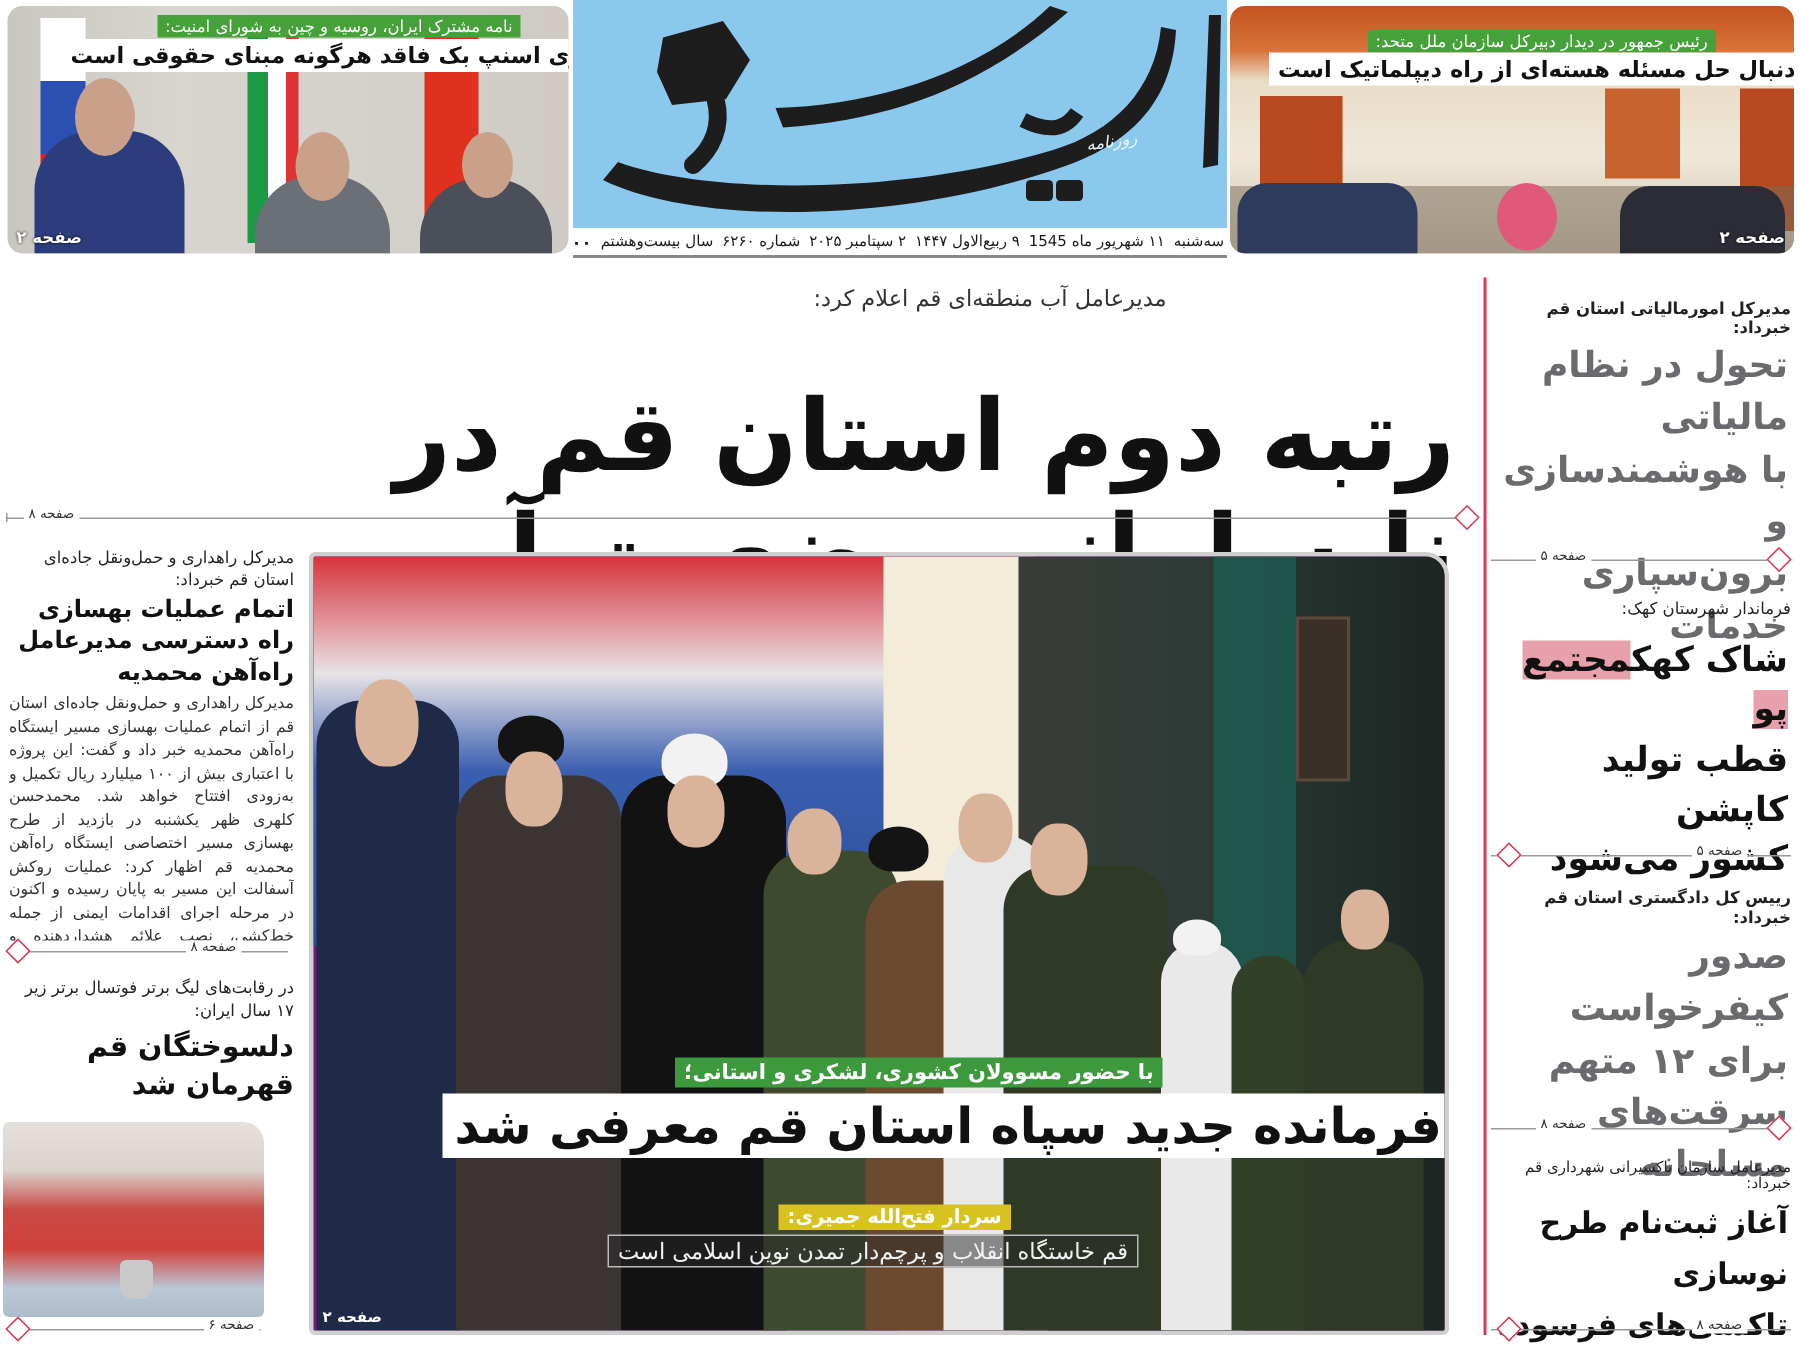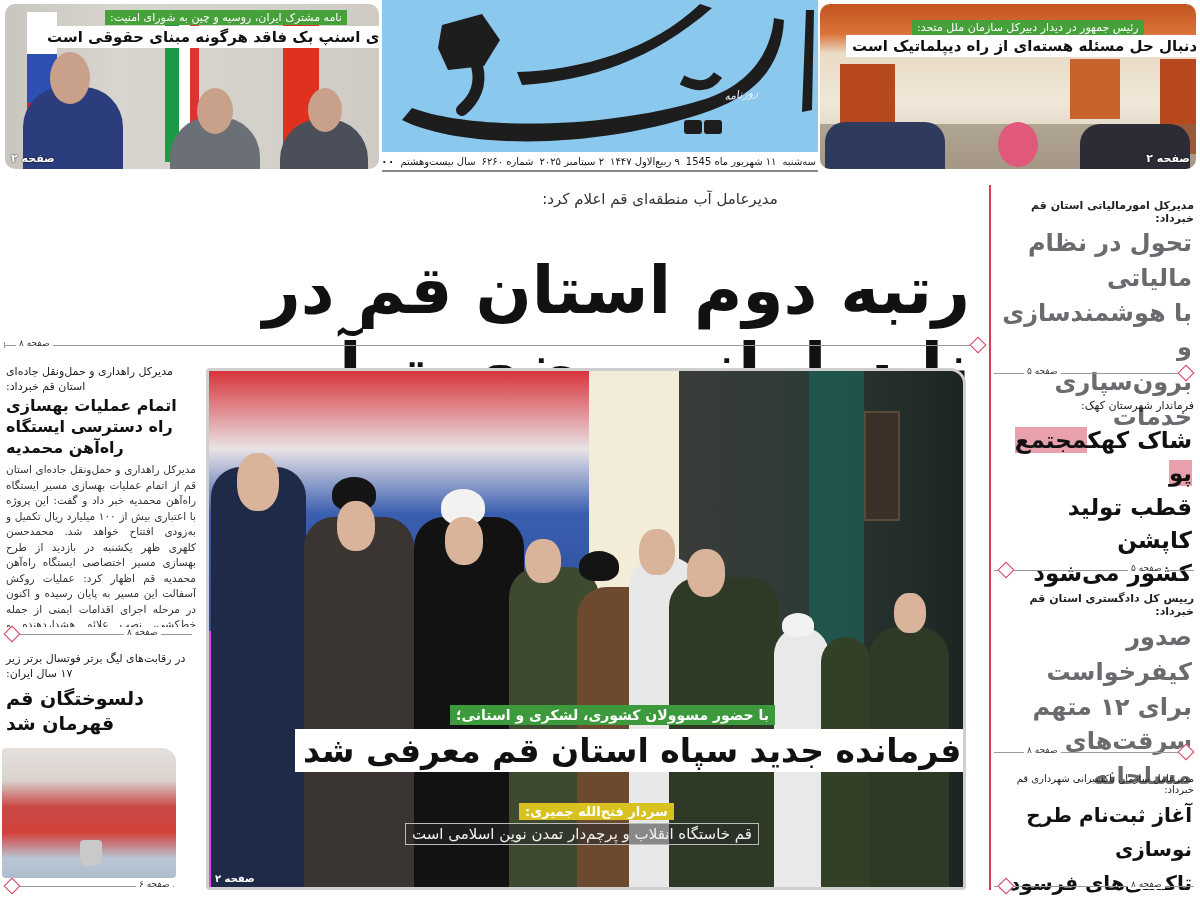--- a/index.html
+++ b/index.html
@@ -45,29 +45,29 @@
 
   
   #right-col-border { position: absolute; left: 989px; top: 185px; width: 2px; height: 705px; background: #d63a56; }
   .rc-kicker { position: absolute; right: 6px; width: 200px; text-align: right; direction: rtl; font-size: 11px; color: #222; font-weight: bold; }
   .rc-headline { position: absolute; right: 8px; width: 195px; text-align: right; direction: rtl; font-weight: bold; line-height: 1.45; }
   .rc-gray { color: #6b6b6f; font-size: 24px; }
   .rc-black { color: #111; font-size: 23px; text-align: right; }
   .hl-pink { background: #e8a0ad; }
 
   
-  .lc-kicker { position: absolute; left: 6px; width: 190px; text-align: left; direction: rtl; font-size: 11px; color: #222; line-height: 1.35; }
-  .lc-headline { position: absolute; left: 6px; width: 190px; text-align: left; direction: rtl; font-weight: bold; color: #111; line-height: 1.3; }
+  .lc-kicker { position: absolute; left: 6px; width: 190px; text-align: right; direction: rtl; font-size: 11px; color: #222; line-height: 1.35; }
+  .lc-headline { position: absolute; left: 6px; width: 190px; text-align: right; direction: rtl; font-weight: bold; color: #111; line-height: 1.3; }
   .lc-body { position: absolute; left: 6px; width: 190px; text-align: justify; direction: rtl; font-size: 10.5px; color: #333; line-height: 15.5px; }
   #sport-photo { position: absolute; left: 2px; top: 748px; width: 174px; height: 130px; border-radius: 4px 14px 4px 4px; overflow: hidden;
      background: linear-gradient(180deg, #e6e0dc 0%, #d9d2cd 25%, #c94a45 45%, #d2403a 65%, #b9c7d6 85%, #aebccb 100%); }
 
   
   #center-photo { position: absolute; left: 206px; top: 368px; width: 760px; height: 522px; border-radius: 4px 16px 4px 4px; overflow: hidden;
-     border: 3px solid #cfcfcf; background: #d946ef; }
+     border: 3px solid #cfcfcf; background: #701a75; }
   .banner-left { position: absolute; left: 0; top: 0; width: 470px; height: 260px;
      background: linear-gradient(180deg, #d8333b 0%, #e8e3e6 30%, #3a5fb0 55%, #2c4d96 100%); }
   .banner-right { position: absolute; left: 380px; top: 0; width: 100px; height: 260px; background: #f3ecd9; }
   .wall-dark { position: absolute; left: 470px; top: 0; width: 290px; height: 522px; background: linear-gradient(90deg, #3a3c38 0%, #2f3b37 40%, #1b2420 100%); }
   .wall-green { position: absolute; left: 600px; top: 0; width: 55px; height: 330px; background: #1f5a50; opacity: 0.85; }
   .portrait { position: absolute; left: 655px; top: 40px; width: 36px; height: 110px; background: #3a3028; border: 2px solid #5a4a3a; }
   .person { position: absolute; bottom: 0; border-radius: 30px 30px 0 0; }
   .turban { position: absolute; border-radius: 50% 50% 40% 40%; }
   .face { position: absolute; border-radius: 45%; background: #d9b49b; }
 
@@ -146,21 +146,21 @@
 <div id="main-headline">رتبه دوم استان قم در نابسامانی وضعیت آب</div>
 
 <div class="rule" style="left:4px;top:345px;width:980px;"></div>
 <div class="tick" style="left:4px;top:342px;"></div>
 <div class="rule-label" style="left:16px;top:338px;">صفحه ۸</div>
 <div class="diamond" style="left:972px;top:339px;"></div>
 
 <div class="lc-kicker" style="top:365px;">مدیرکل راهداری و حمل‌ونقل جاده‌ای استان قم خبرداد:</div>
 <div class="lc-headline" style="top:396px;font-size:16px;">
   <div>اتمام عملیات بهسازی</div>
-  <div>راه دسترسی ایستگاه</div>
+  <div>راه دسترسی مدیرعامل</div>
   <div>راه‌آهن محمدیه</div>
 </div>
 <div class="lc-body" style="top:462px;height:165px;overflow:hidden;">مدیرکل راهداری و حمل‌ونقل جاده‌ای استان قم از اتمام عملیات بهسازی مسیر ایستگاه راه‌آهن محمدیه خبر داد و گفت: این پروژه با اعتباری بیش از ۱۰۰ میلیارد ریال تکمیل و به‌زودی افتتاح خواهد شد. محمدحسن کلهری ظهر یکشنبه در بازدید از طرح بهسازی مسیر اختصاصی ایستگاه راه‌آهن محمدیه قم اظهار کرد: عملیات روکش آسفالت این مسیر به پایان رسیده و اکنون در مرحله اجرای اقدامات ایمنی از جمله خط‌کشی، نصب علائم هشداردهنده و ایمن‌سازی کامل قرار دارد. وی با اشاره به اینکه طول این مسیر</div>
 
 <div class="rule" style="left:4px;top:634px;width:188px;"></div>
 <div class="diamond" style="left:6px;top:628px;"></div>
 <div class="rule-label" style="left:124px;top:627px;">صفحه ۸</div>
 
 <div class="lc-kicker" style="top:652px;">در رقابت‌های لیگ برتر فوتسال برتر زیر ۱۷ سال ایران:</div>
 <div class="lc-headline" style="top:686px;font-size:19px;">

